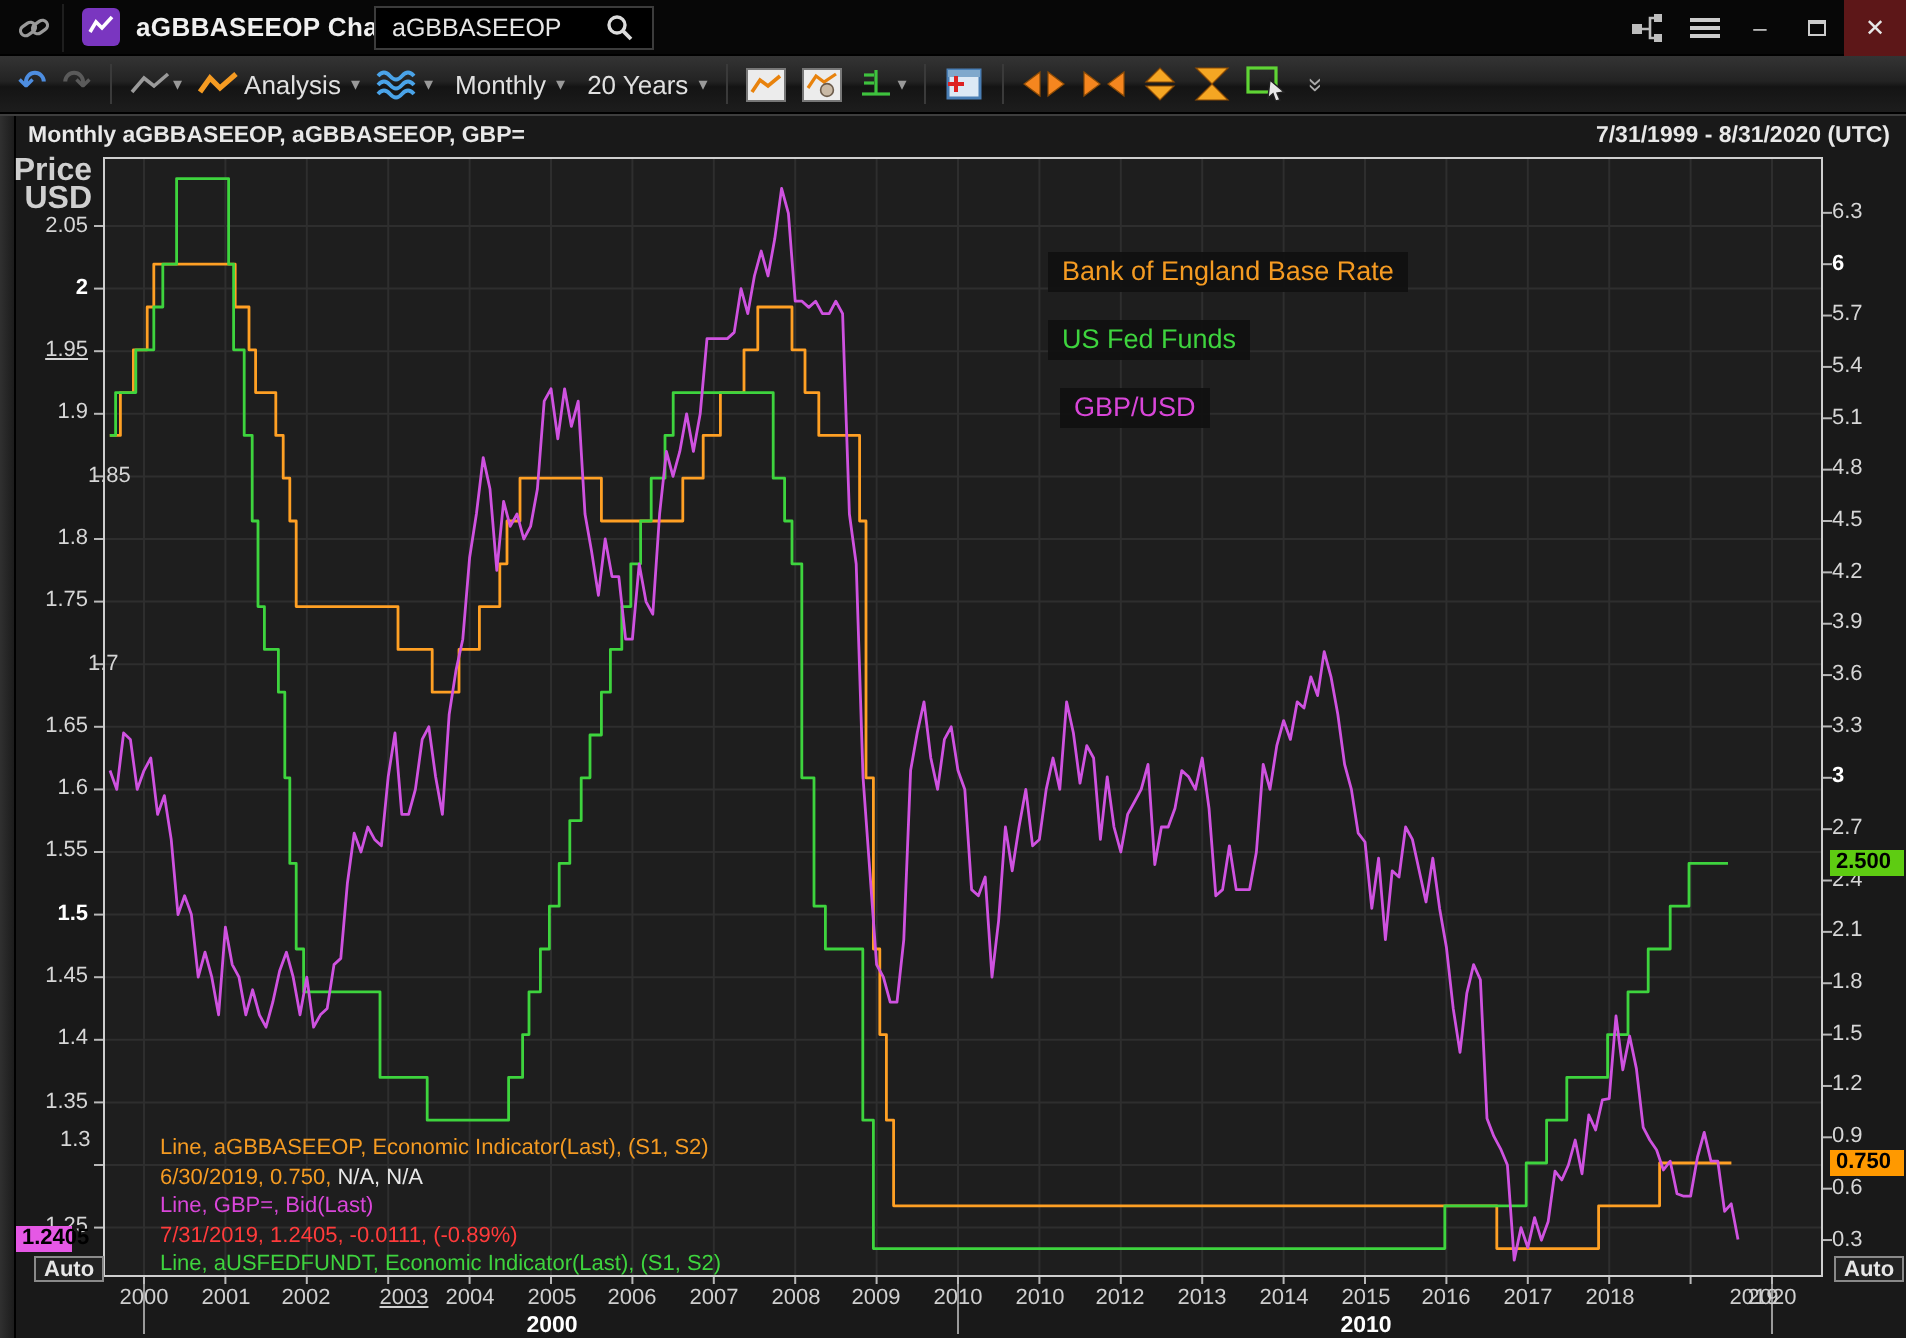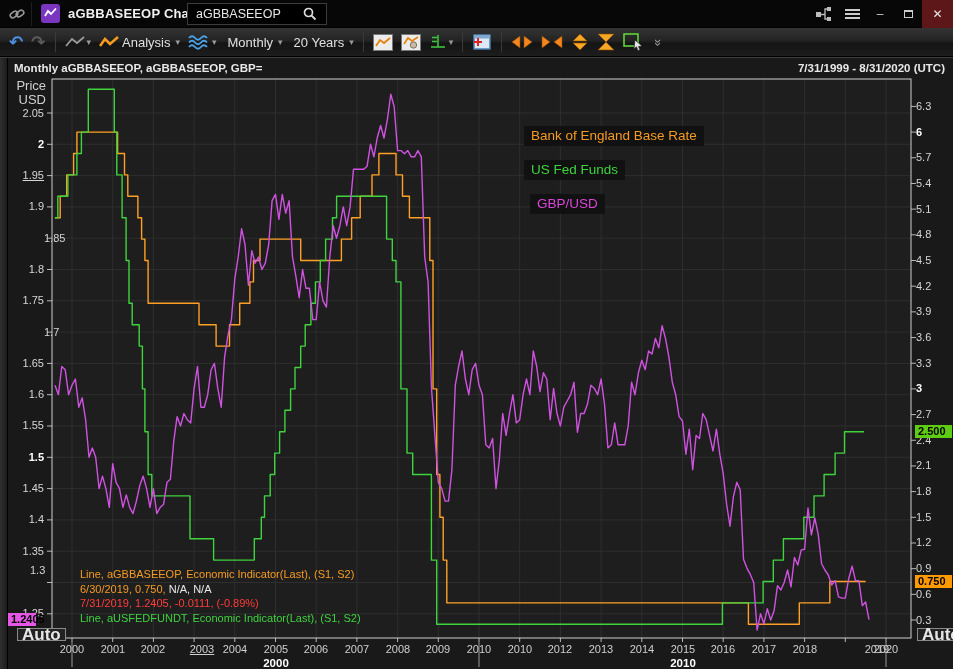--- a/index.html
+++ b/index.html
@@ -29,33 +29,33 @@
   .caret { font-size:9px; color:#999; margin-left:2px; }
   .undo { color:#4d8de0; font-size:17px; font-weight:bold; }
   .redo { color:#5a5a5a; font-size:17px; font-weight:bold; }
   .chev-more { color:#aaa; font-size:13px; transform:rotate(90deg); margin-left:6px; }
 
   
   .chartpanel { position:absolute; left:0; top:57px; width:953px; height:612px; background:#191919; border-top:1px solid #3e3e3e; }
   .leftstrip { position:absolute; left:0; top:0; width:8px; height:612px; background:linear-gradient(90deg,#303030,#1c1c1c); border-right:1px solid #000; }
   .chart-title { position:absolute; left:14px; top:4px; font-size:11.5px; font-weight:bold; color:#e8e8e8; }
   .chart-range { position:absolute; right:8px; top:4px; font-size:11.5px; font-weight:bold; color:#e8e8e8; }
-  .axis-head { position:absolute; left:0px; top:21px; width:46px; text-align:right; font-size:13px; font-weight:normal; color:#cfcfcf; line-height:14px; }
+  .axis-head { position:absolute; left:0px; top:21px; width:46px; text-align:right; font-size:16px; font-weight:bold; color:#cfcfcf; line-height:14px; }
   svg.plot { position:absolute; left:0; top:0; }
   .tick-label { position:absolute; font-size:11px; color:#d6d6d6; }
   .tick-label.bold { font-weight:bold; color:#fff; }
   .tick-left { width:44px; text-align:right; }
   .tick-right { left:916px; text-align:left; }
   .year-label { position:absolute; font-size:11px; color:#cfcfcf; width:36px; text-align:center; top:585px; }
   .decade-label { position:absolute; font-size:11.5px; font-weight:bold; color:#fff; width:44px; text-align:center; top:599px; }
   .ann-label { position:absolute; font-size:13.5px; background:rgba(16,16,16,.92); padding:2px 7px 3px; white-space:nowrap; }
   .legend { position:absolute; left:80px; top:509px; font-size:11px; line-height:14.5px; white-space:nowrap; }
   .badge { position:absolute; font-size:11px; font-weight:bold; color:#000; padding:0 3px; height:13px; line-height:13px; }
   .badge.left { right:903px; }
-  .auto-btn { position:absolute; font-size:17px; font-weight:bold; color:#e6e6e6; border:1px solid #8a8a8a; background:#222; padding:0 4px; height:13px; line-height:12px; top:570px; }
+  .auto-btn { position:absolute; font-size:11px; font-weight:bold; color:#e6e6e6; border:1px solid #8a8a8a; background:#222; padding:0 4px; height:13px; line-height:12px; top:570px; }
 
   
   .mini { display:inline-block; vertical-align:middle; }
   .chart-sq { width:20px; height:17px; background:#ececec; border:1px solid #777; display:flex; align-items:center; justify-content:center; }
 </style>
 </head>
 <body>
 
 <div class="titlebar">
   <div class="tb-btn link-btn">
@@ -407,20 +407,21 @@
       <div class="decade-label" style="left: 661px;">2010</div>
     </div>
   <div id="annotations">
       <div class="ann-label" style="left: 524px; top: 68px; color: rgb(245, 155, 34);">Bank of England Base Rate</div>
       <div class="ann-label" style="left: 524px; top: 102px; color: rgb(62, 212, 62);">US Fed Funds</div>
       <div class="ann-label" style="left: 530px; top: 136px; color: rgb(217, 70, 217);">GBP/USD</div>
     </div>
   <div class="legend" id="legend">
       <div><span style="color: rgb(245, 155, 34);">Line, aGBBASEEOP, Economic Indicator(Last), (S1, S2)</span></div>
       <div><span style="color: rgb(245, 155, 34);">6/30/2019, 0.750, </span><span style="color: rgb(232, 232, 232);">N/A, N/A</span></div>
+      <div><span style="color: rgb(217, 70, 217);">Line, GBP=, Bid(Last)</span></div>
       <div><span style="color: rgb(255, 59, 59);">7/31/2019, 1.2405, -0.0111, (-0.89%)</span></div>
       <div><span style="color: rgb(62, 212, 62);">Line, aUSFEDFUNDT, Economic Indicator(Last), (S1, S2)</span></div>
     </div>
   <div id="badges">
       <div class="badge left" style="left: 8px; width: 28px; text-align: right; top: 555px; background: rgb(229, 88, 229);">1.2405</div>
       <div class="badge" style="left: 915px; width: 37px; top: 367px; background: rgb(94, 204, 18);">2.500</div>
       <div class="badge" style="left: 915px; width: 37px; top: 517px; background: rgb(255, 153, 0);">0.750</div>
     </div>
 
   <div class="auto-btn" id="autoL" style="left:17px;">Auto</div>

